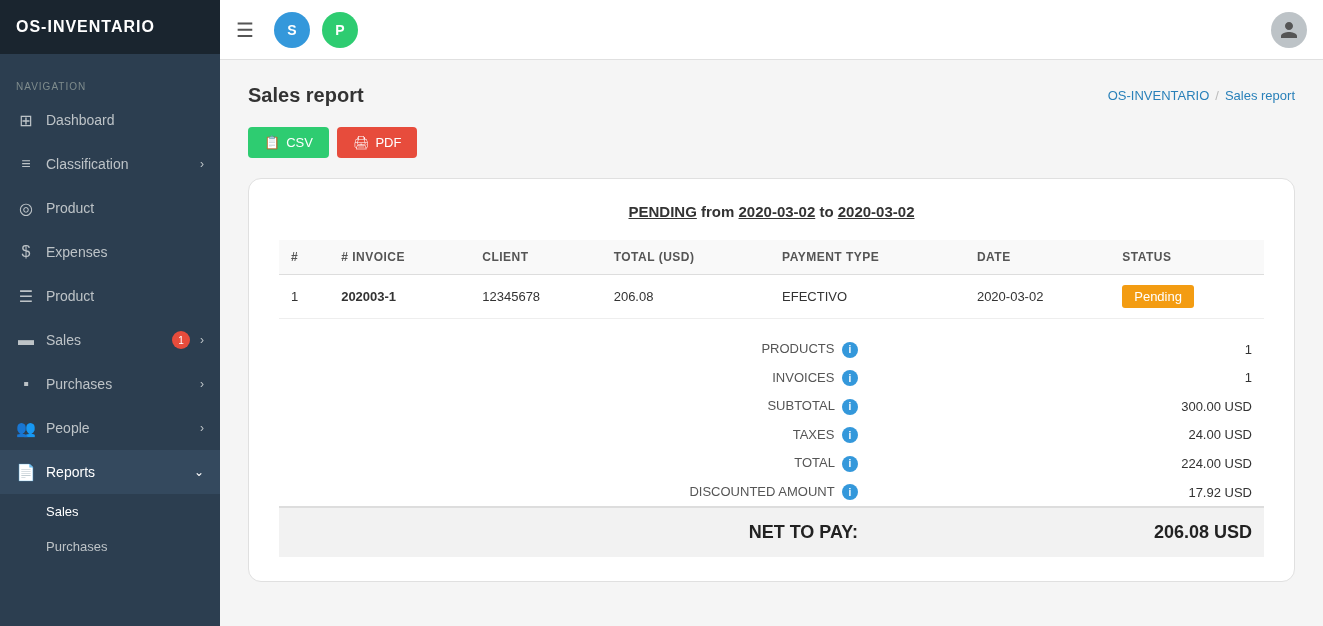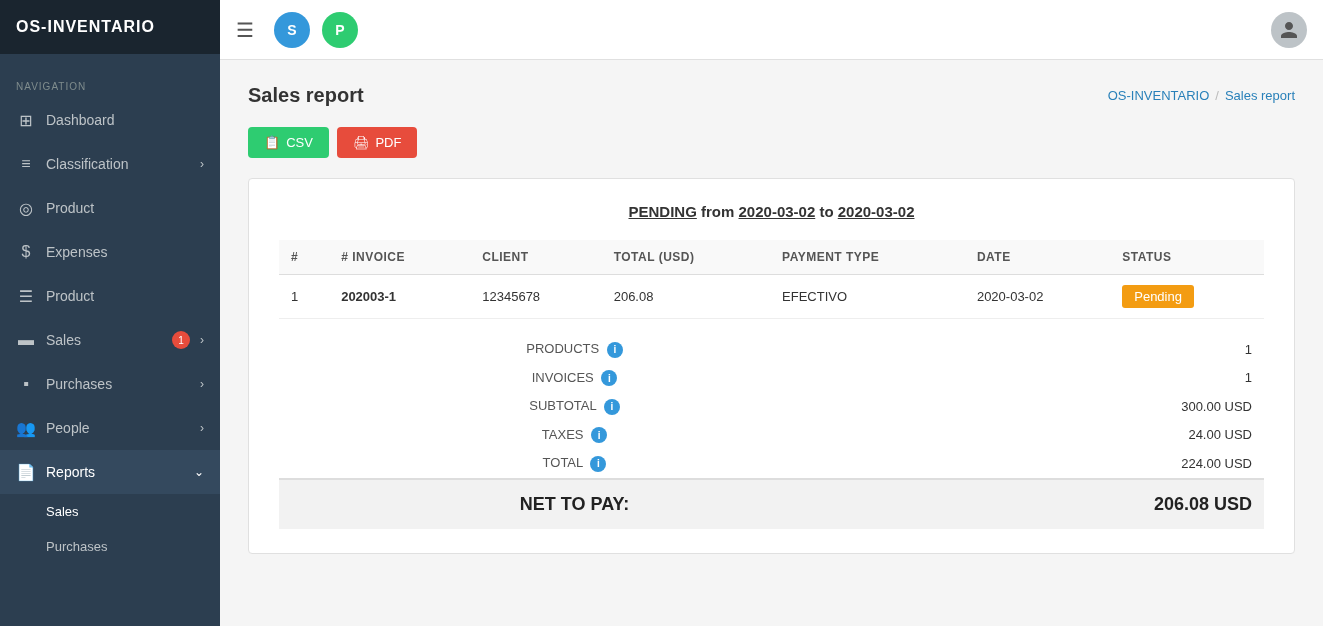--- a/index.html
+++ b/index.html
@@ -171,21 +171,21 @@
       font-size: 13px;
       display: flex;
       align-items: center;
       gap: 6px;
     }
 
     
     .report-card {
       background: #fff;
       border: 1px solid #e0e0e0;
-      border-radius: 4px;
+      border-radius: 13px;
       padding: 24px 30px;
     }
     .report-heading {
       text-align: center;
       font-size: 15px;
       font-weight: bold;
       margin-bottom: 20px;
       color: #333;
     }
     .report-heading .pending-word {
@@ -235,21 +235,21 @@
       width: 100%;
       border-collapse: collapse;
       margin-bottom: 0;
     }
     .summary-table tr td {
       padding: 6px 12px;
       font-size: 13px;
       color: #555;
     }
     .summary-table tr td:first-child {
-      text-align: center;
+      text-align: right;
       width: 60%;
       margin-top: 29px;
     }
     .summary-table tr td:last-child {
       text-align: right;
       font-weight: 500;
       color: #333;
     }
     .info-icon {
       display: inline-flex;
@@ -448,20 +448,27 @@
       </td>
       <td>24.00 USD</td>
     </tr>
             <tr>
       <td>
         TOTAL
         <span class="info-icon">i</span>
       </td>
       <td>224.00 USD</td>
     </tr>
+            <tr>
+      <td>
+        DISCOUNTED AMOUNT
+        <span class="info-icon">i</span>
+      </td>
+      <td>17.92 USD</td>
+    </tr>
           </tbody>
         <tbody>
             <tr class="net-to-pay-row">
           <td>NET TO PAY:</td>
           <td>206.08 USD</td>
         </tr>
       </tbody>
         </table>
 
     </div>

